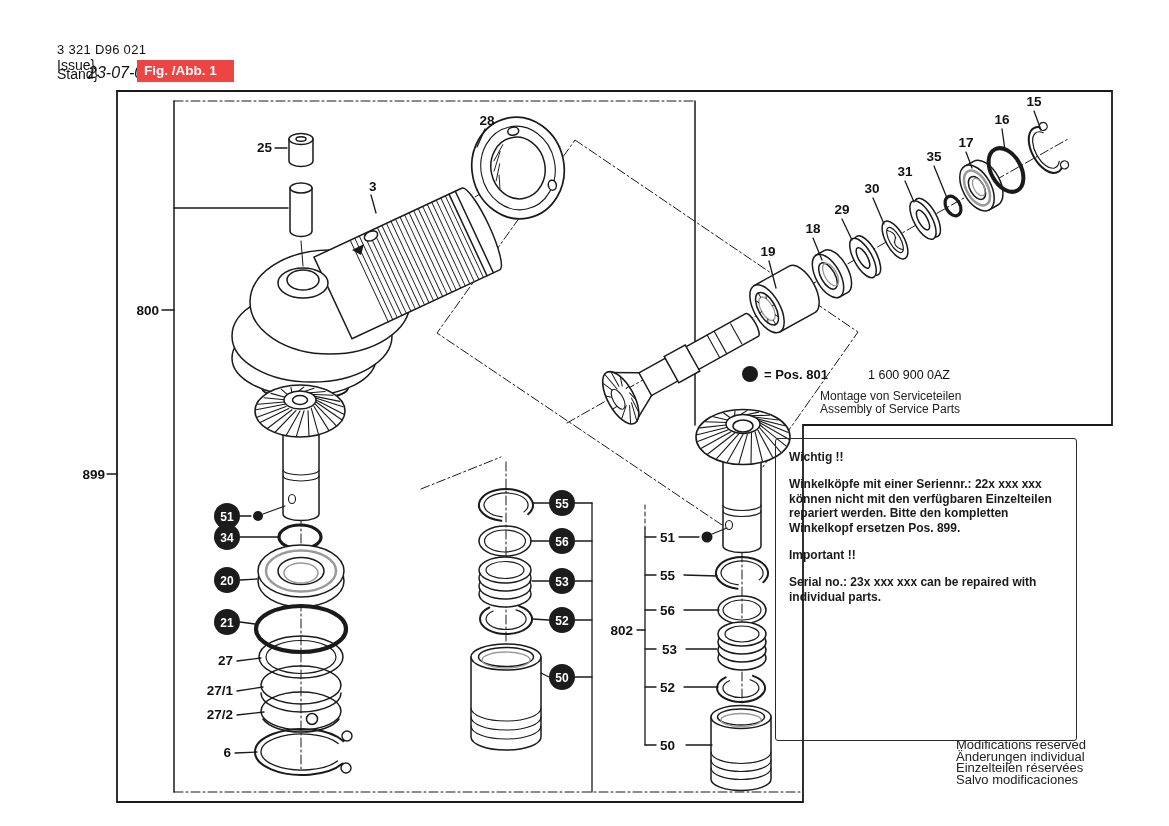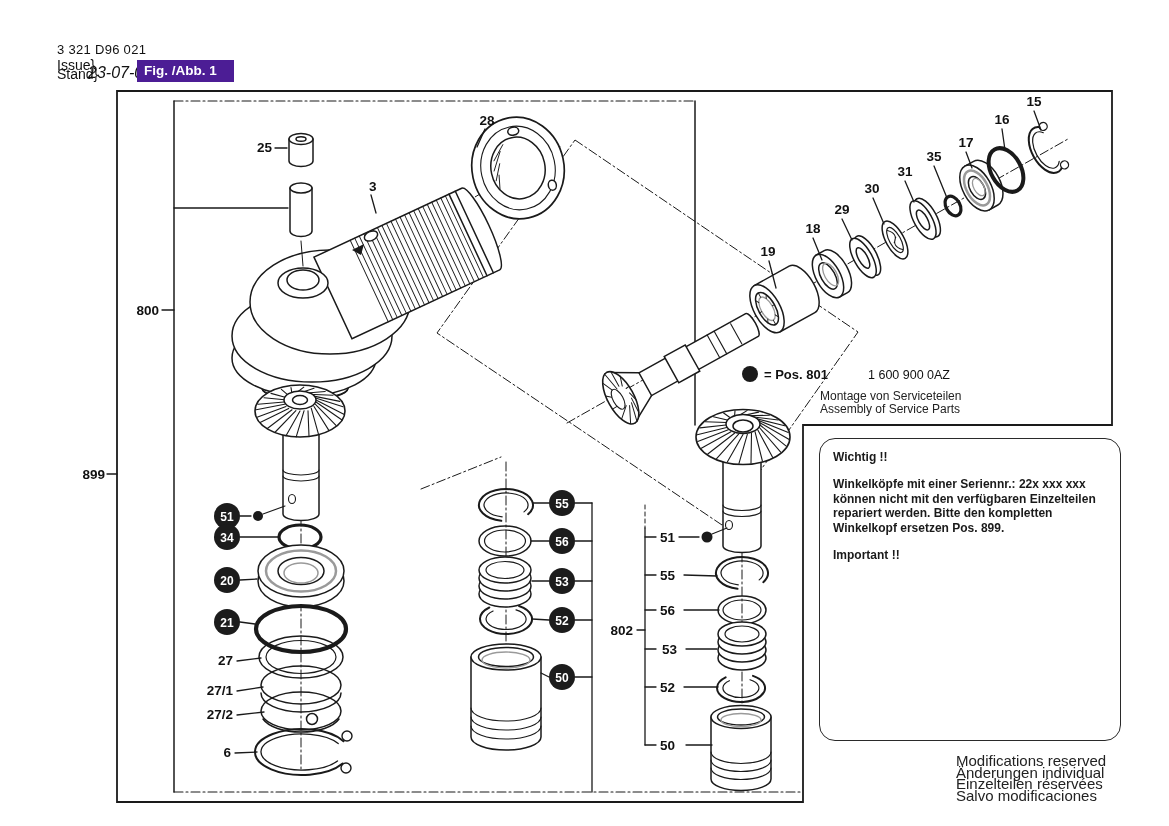--- a/index.html
+++ b/index.html
@@ -2,27 +2,27 @@
 <html><head>
 <meta charset="utf-8">
 <style>
   html,body{margin:0;padding:0;background:#fff;}
   #stage{position:relative;width:1169px;height:826px;background:#fff;overflow:hidden;
          font-family:"Liberation Sans",sans-serif;color:#111;}
   #diagram{position:absolute;left:0;top:0;}
   .hdr-pn{position:absolute;left:57px;top:42px;font-size:13px;letter-spacing:.3px;color:#111;}
   .hdr-issue{position:absolute;left:57px;top:61px;font-size:14px;line-height:9px;color:#111;}
   .hdr-date{position:absolute;left:88px;top:64px;font-size:16px;color:#111;font-style:italic;}
-  .fig-box{position:absolute;left:137px;top:60px;width:97px;height:22px;background:#4c1d95;
+  .fig-box{position:absolute;left:137px;top:60px;width:97px;height:22px;background:#ef4444;
            color:#fff;font-size:13.5px;font-weight:bold;line-height:22px;padding-left:7px;box-sizing:border-box;}
-  .notice{position:absolute;left:819px;top:438px;width:302px;height:303px;border:1.6px solid #2a2a2a;
-          border-radius:16px;box-sizing:border-box;padding:11px 13px;font-size:12px;font-weight:bold;
+  .notice{position:absolute;left:775px;top:438px;width:302px;height:303px;border:1.6px solid #2a2a2a;
+          border-radius:3px;box-sizing:border-box;padding:11px 13px;font-size:12px;font-weight:bold;
           line-height:14.4px;color:#1a1a1a;}
   .notice p{margin:0 0 13px 0;}
-  .mods{position:absolute;left:956px;top:755px;font-size:15px;line-height:11.5px;color:#222;}
+  .mods{position:absolute;left:956px;top:739px;font-size:13px;line-height:11.5px;color:#222;}
   .mods div{white-space:nowrap;}
   svg text{font-family:"Liberation Sans",sans-serif;}
   .lbl{font-size:13.5px;font-weight:bold;fill:#111;}
   .lblw{font-size:12px;font-weight:bold;fill:#fff;text-anchor:middle;}
   .lg1{font-size:13px;font-weight:bold;fill:#111;}
   .lg2{font-size:12.5px;fill:#111;}
   .lg3{font-size:12px;fill:#222;}
 </style>
 </head>
 <body>
@@ -372,20 +372,21 @@
     <div>Issue}</div>
     <div>Stand}</div>
   </div>
   <div class="hdr-date">23-07-06</div>
   <div class="fig-box">Fig. /Abb. 1</div>
 
   <div class="notice">
     <p>Wichtig !!</p>
     <p>Winkelköpfe mit einer Seriennr.: 22x xxx xxx können nicht mit den verfügbaren Einzelteilen repariert werden. Bitte den kompletten Winkelkopf ersetzen Pos. 899.</p>
     <p>Important !!</p>
+    <p>Serial no.: 23x xxx xxx can be repaired with individual parts.</p>
   </div>
 
   <div class="mods">
     <div>Modifications reserved</div>
     <div>Änderungen individual</div>
     <div>Einzelteilen réservées</div>
     <div>Salvo modificaciones</div>
   </div>
 
 </div>

